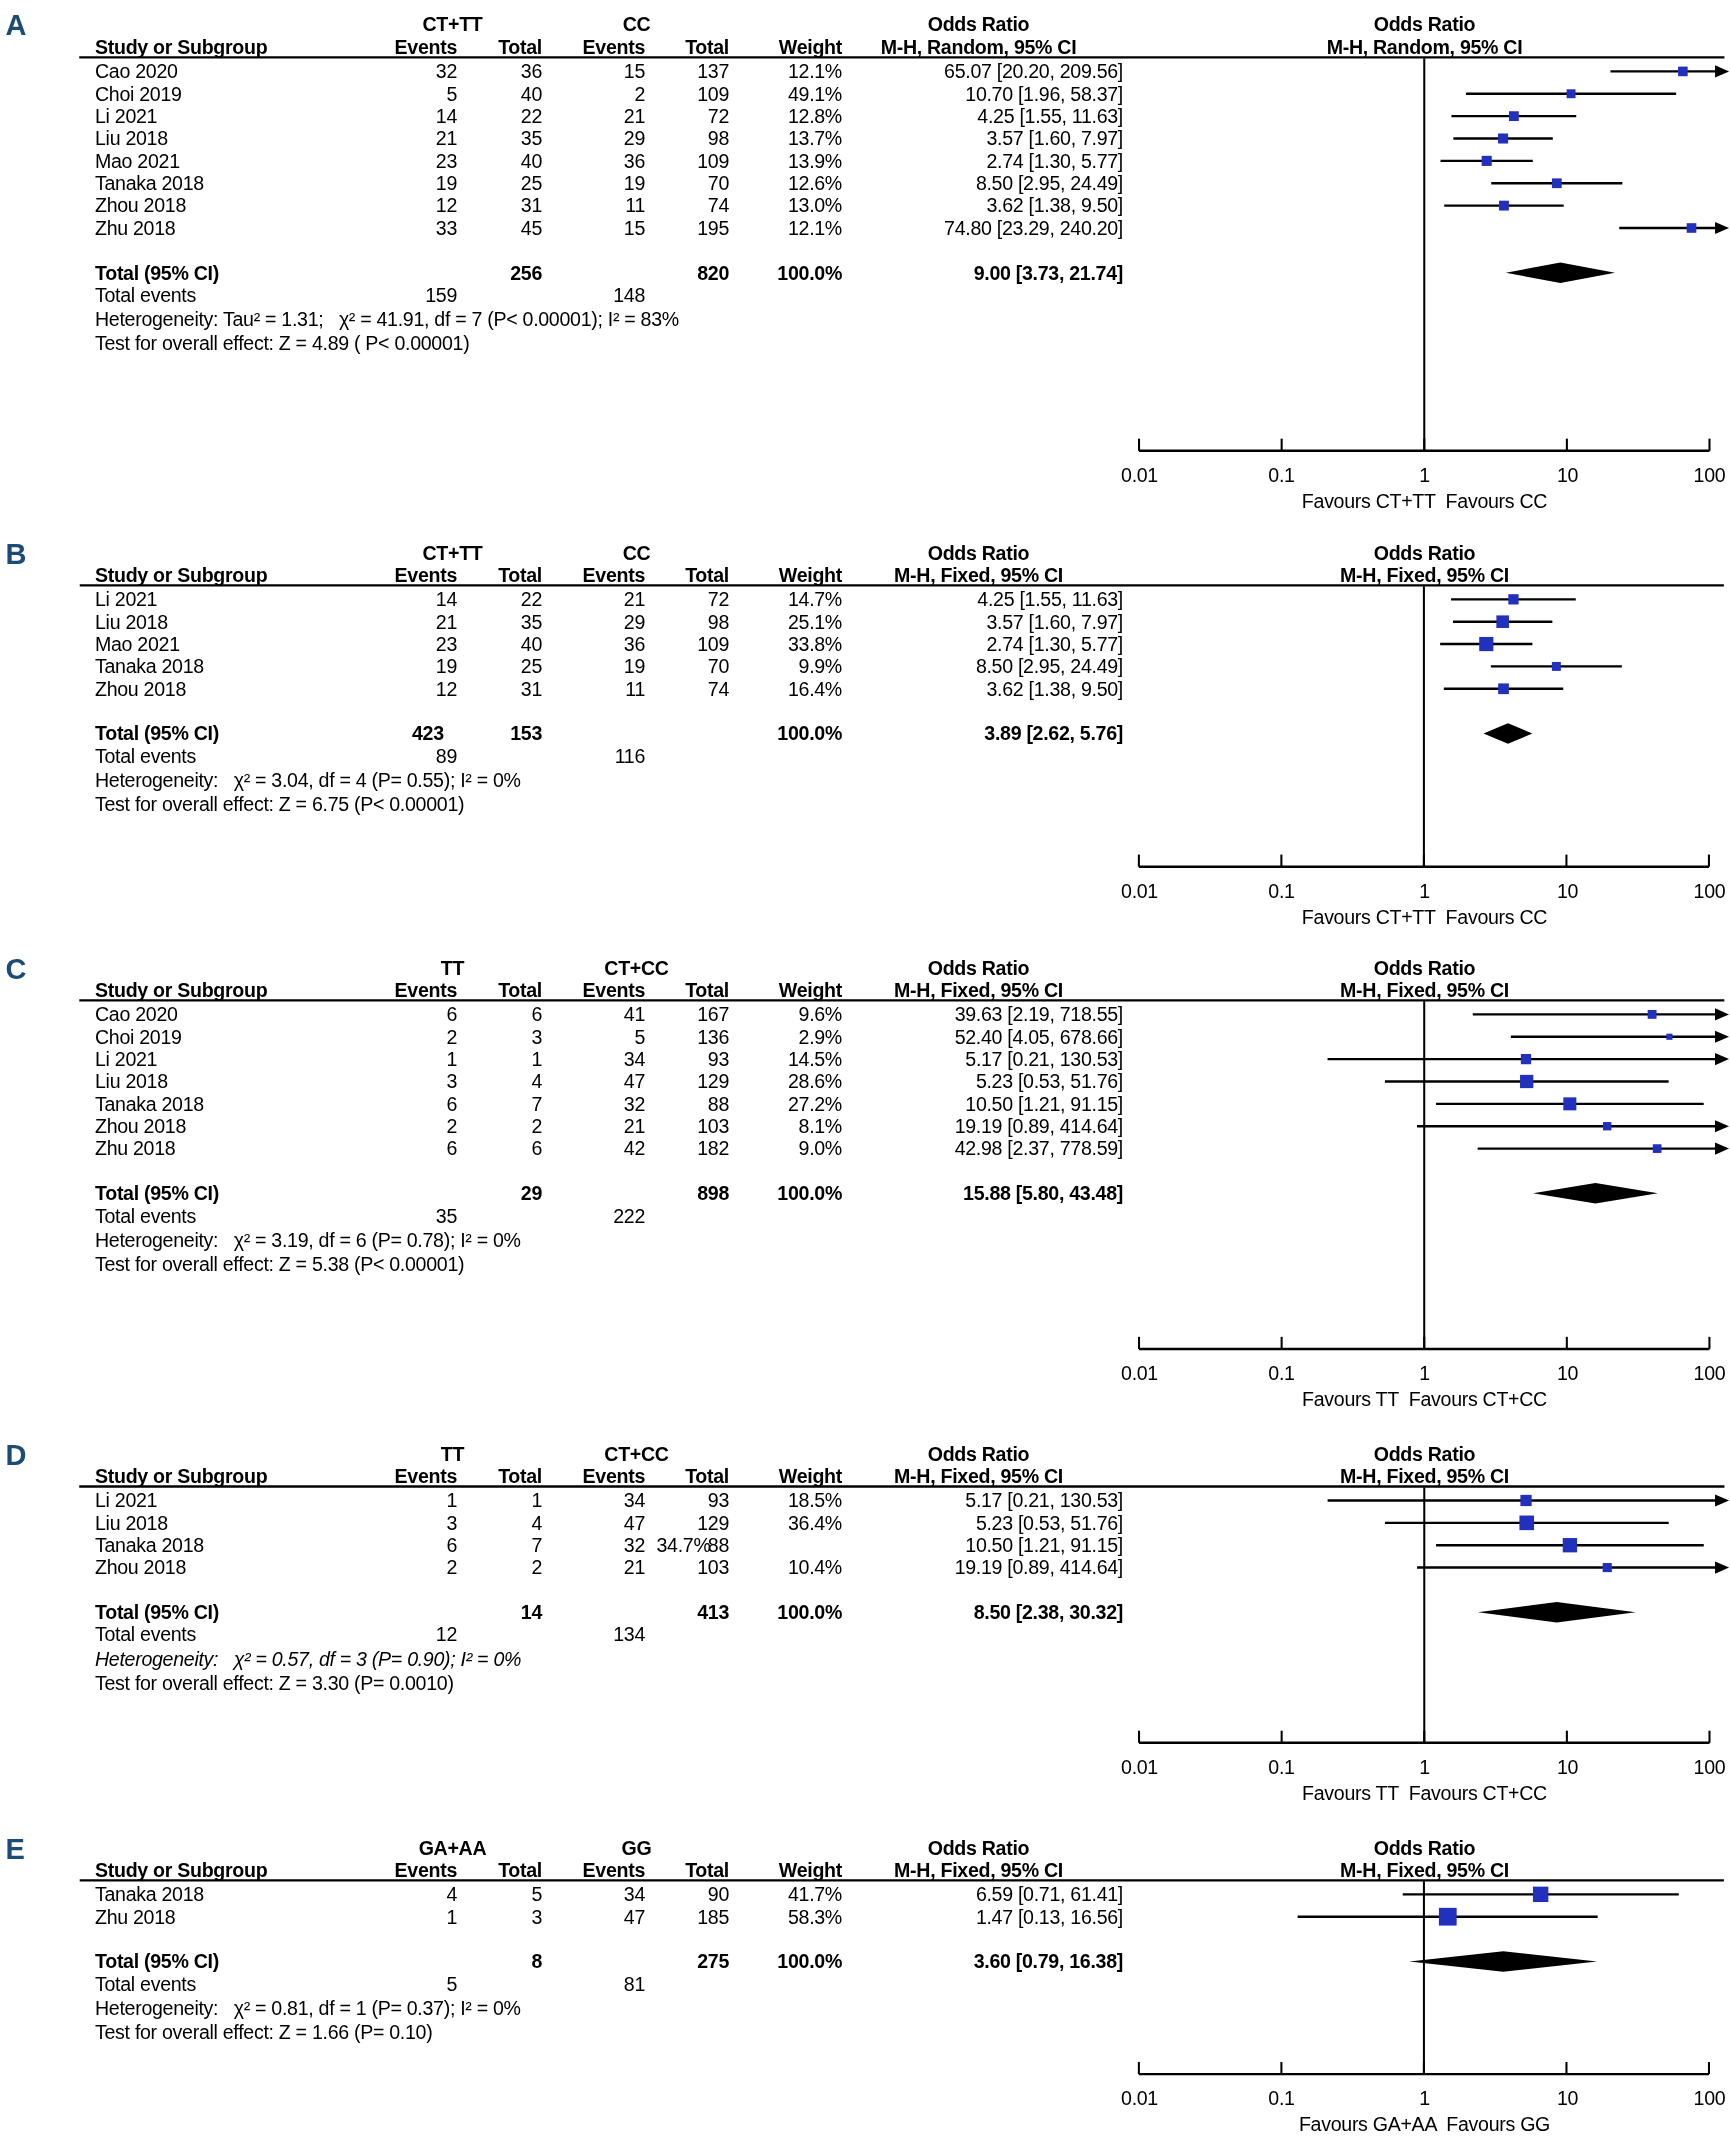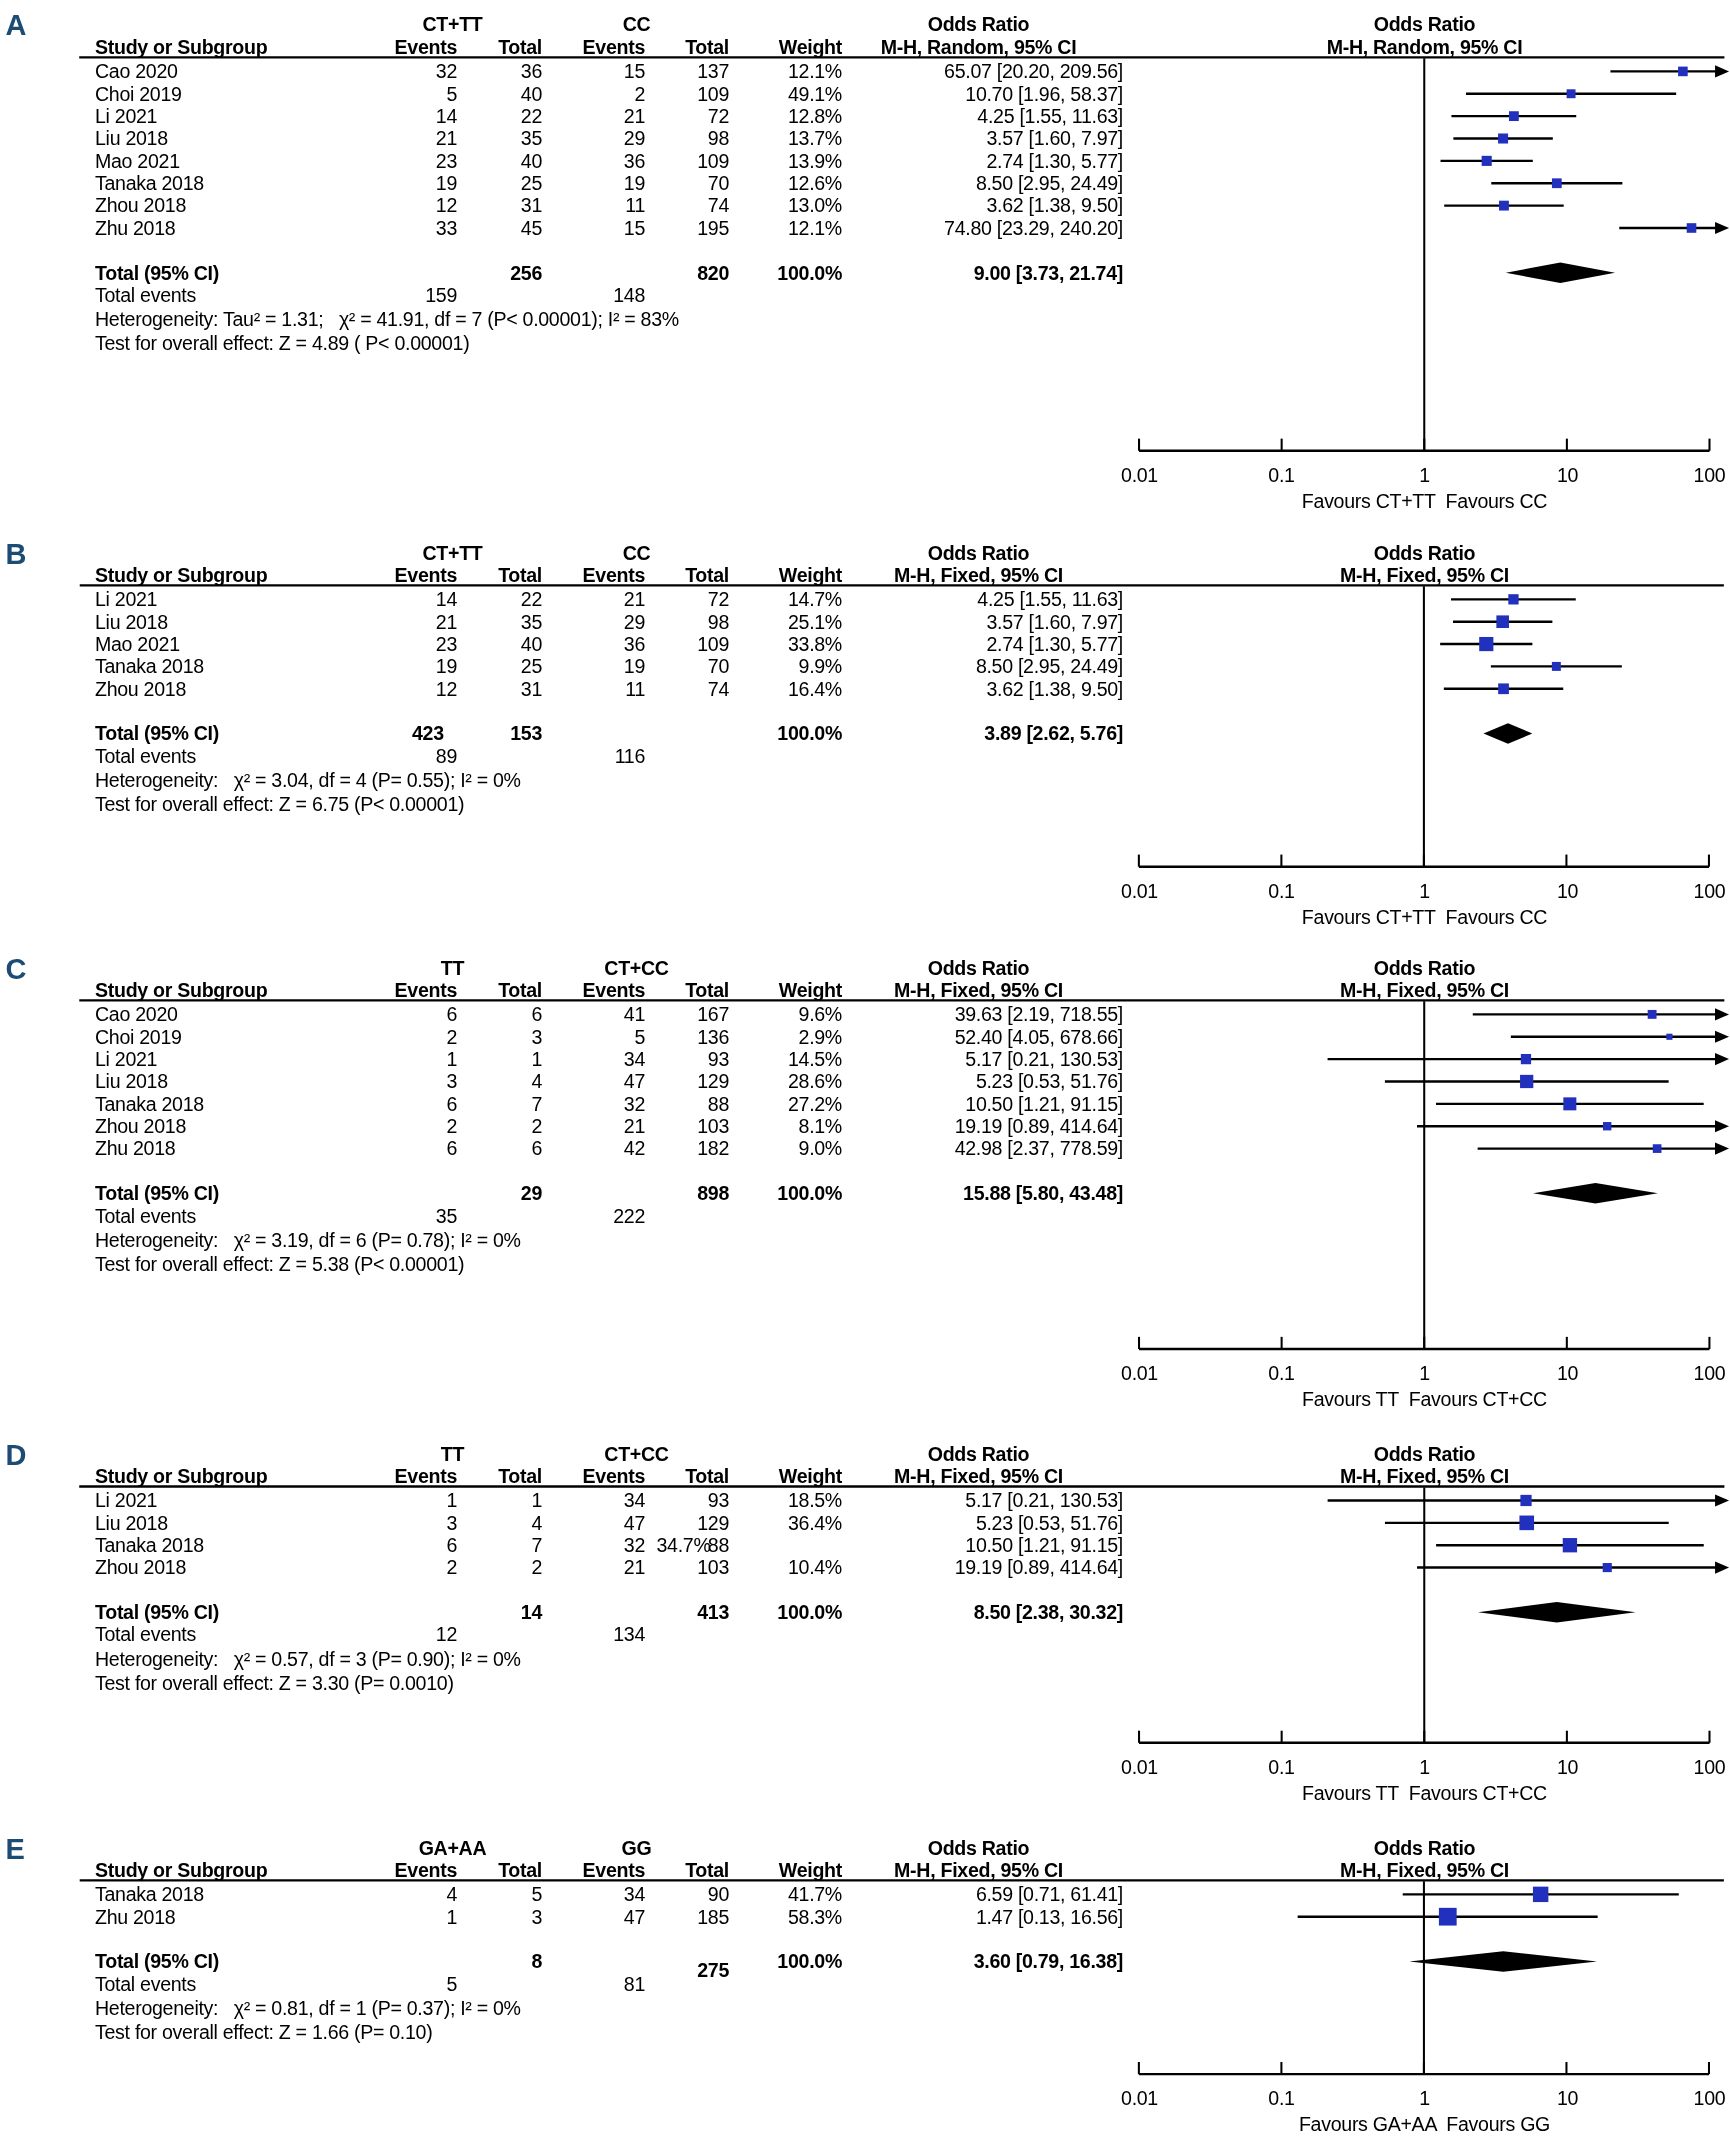--- a/index.html
+++ b/index.html
@@ -424,21 +424,21 @@
       <span class="cell" style="top: 119px; left: 525px; width: 317px; text-align: right;">10.4%</span>
       <span class="cell" style="top: 119px; left: 806px; width: 317px; text-align: right;">19.19 [0.89, 414.64]</span>
       <span class="cell b" style="top: 164px; left: 95px;">Total (95% CI)</span>
       <span class="cell b" style="top: 164px; left: 225px; width: 317px; text-align: right;">14</span>
       <span class="cell b" style="top: 164px; left: 412px; width: 317px; text-align: right;">413</span>
       <span class="cell b" style="top: 164px; left: 525px; width: 317px; text-align: right;">100.0%</span>
       <span class="cell b" style="top: 164px; left: 806px; width: 317px; text-align: right;">8.50 [2.38, 30.32]</span>
       <span class="cell" style="top: 186px; left: 95px;">Total events</span>
       <span class="cell" style="top: 186px; left: 140px; width: 317px; text-align: right;">12</span>
       <span class="cell" style="top: 186px; left: 328px; width: 317px; text-align: right;">134</span>
-      <span class="cell" style="top: 211px; left: 95px;">Heterogeneity:   χ² = 0.57, df = 3 (P= 0.90); I² = 0%</span>
+      <span class="cell" style="top: 211px; left: 95px; font-style: italic;">Heterogeneity:   χ² = 0.57, df = 3 (P= 0.90); I² = 0%</span>
       <span class="cell" style="top: 235px; left: 95px;">Test for overall effect: Z = 3.30 (P= 0.0010)</span>
       <span class="cell" style="top: 319px; left: 897px; width: 485px; text-align: center;">0.01</span>
       <span class="cell" style="top: 319px; left: 1039px; width: 485px; text-align: center;">0.1</span>
       <span class="cell" style="top: 319px; left: 1182px; width: 485px; text-align: center;">1</span>
       <span class="cell" style="top: 319px; left: 1325px; width: 485px; text-align: center;">10</span>
       <span class="cell" style="top: 319px; left: 1467px; width: 485px; text-align: center;">100</span>
       <span class="cell" style="top: 345px; left: 1182px; width: 485px; text-align: center;">Favours TT  Favours CT+CC</span>
     </div>
     <div class="panel" style="top: 1831px; height: 313px;">
       <svg width="1730" height="313" viewBox="0 0 1856 336">
@@ -478,21 +478,21 @@
       <span class="cell" style="top: 52px; left: 806px; width: 317px; text-align: right;">6.59 [0.71, 61.41]</span>
       <span class="cell" style="top: 75px; left: 95px;">Zhu 2018</span>
       <span class="cell" style="top: 75px; left: 140px; width: 317px; text-align: right;">1</span>
       <span class="cell" style="top: 75px; left: 225px; width: 317px; text-align: right;">3</span>
       <span class="cell" style="top: 75px; left: 328px; width: 317px; text-align: right;">47</span>
       <span class="cell" style="top: 75px; left: 412px; width: 317px; text-align: right;">185</span>
       <span class="cell" style="top: 75px; left: 525px; width: 317px; text-align: right;">58.3%</span>
       <span class="cell" style="top: 75px; left: 806px; width: 317px; text-align: right;">1.47 [0.13, 16.56]</span>
       <span class="cell b" style="top: 119px; left: 95px;">Total (95% CI)</span>
       <span class="cell b" style="top: 119px; left: 225px; width: 317px; text-align: right;">8</span>
-      <span class="cell b" style="top: 119px; left: 412px; width: 317px; text-align: right; margin-top: 9px;">275</span>
+      <span class="cell b" style="top: 119px; left: 412px; width: 317px; text-align: right;">275</span>
       <span class="cell b" style="top: 119px; left: 525px; width: 317px; text-align: right;">100.0%</span>
       <span class="cell b" style="top: 119px; left: 806px; width: 317px; text-align: right;">3.60 [0.79, 16.38]</span>
       <span class="cell" style="top: 142px; left: 95px;">Total events</span>
       <span class="cell" style="top: 142px; left: 140px; width: 317px; text-align: right;">5</span>
       <span class="cell" style="top: 142px; left: 328px; width: 317px; text-align: right;">81</span>
       <span class="cell" style="top: 166px; left: 95px;">Heterogeneity:   χ² = 0.81, df = 1 (P= 0.37); I² = 0%</span>
       <span class="cell" style="top: 190px; left: 95px;">Test for overall effect: Z = 1.66 (P= 0.10)</span>
       <span class="cell" style="top: 256px; left: 897px; width: 485px; text-align: center;">0.01</span>
       <span class="cell" style="top: 256px; left: 1039px; width: 485px; text-align: center;">0.1</span>
       <span class="cell" style="top: 256px; left: 1182px; width: 485px; text-align: center;">1</span>

